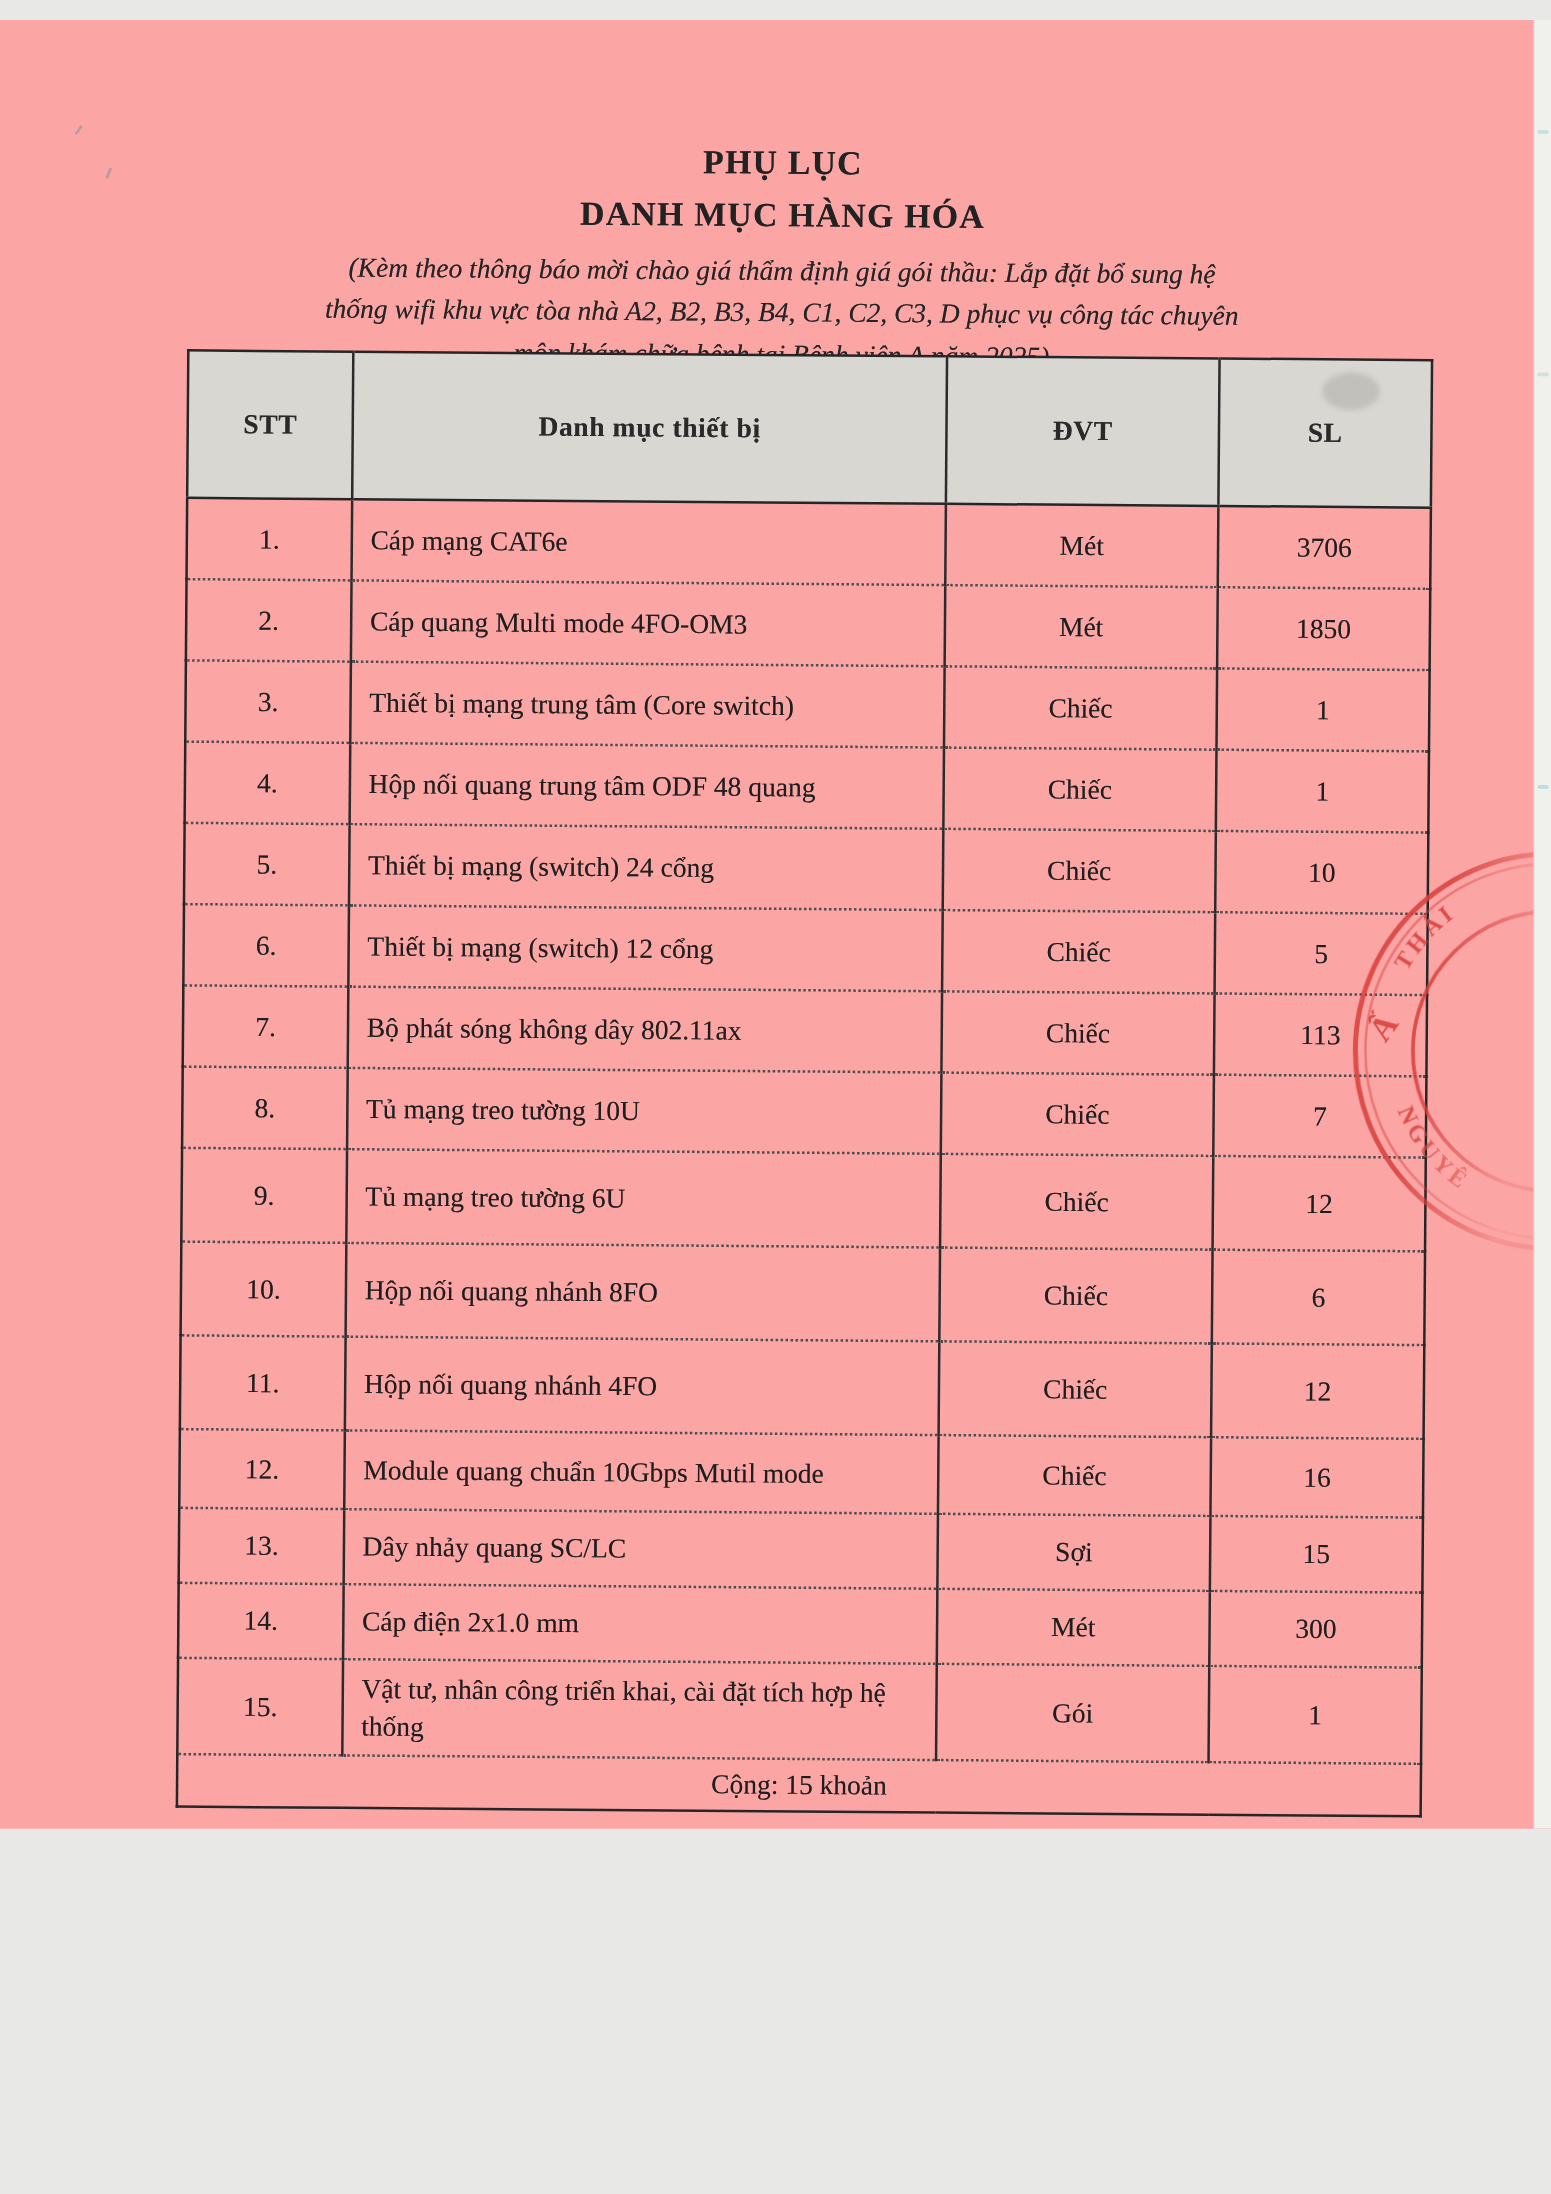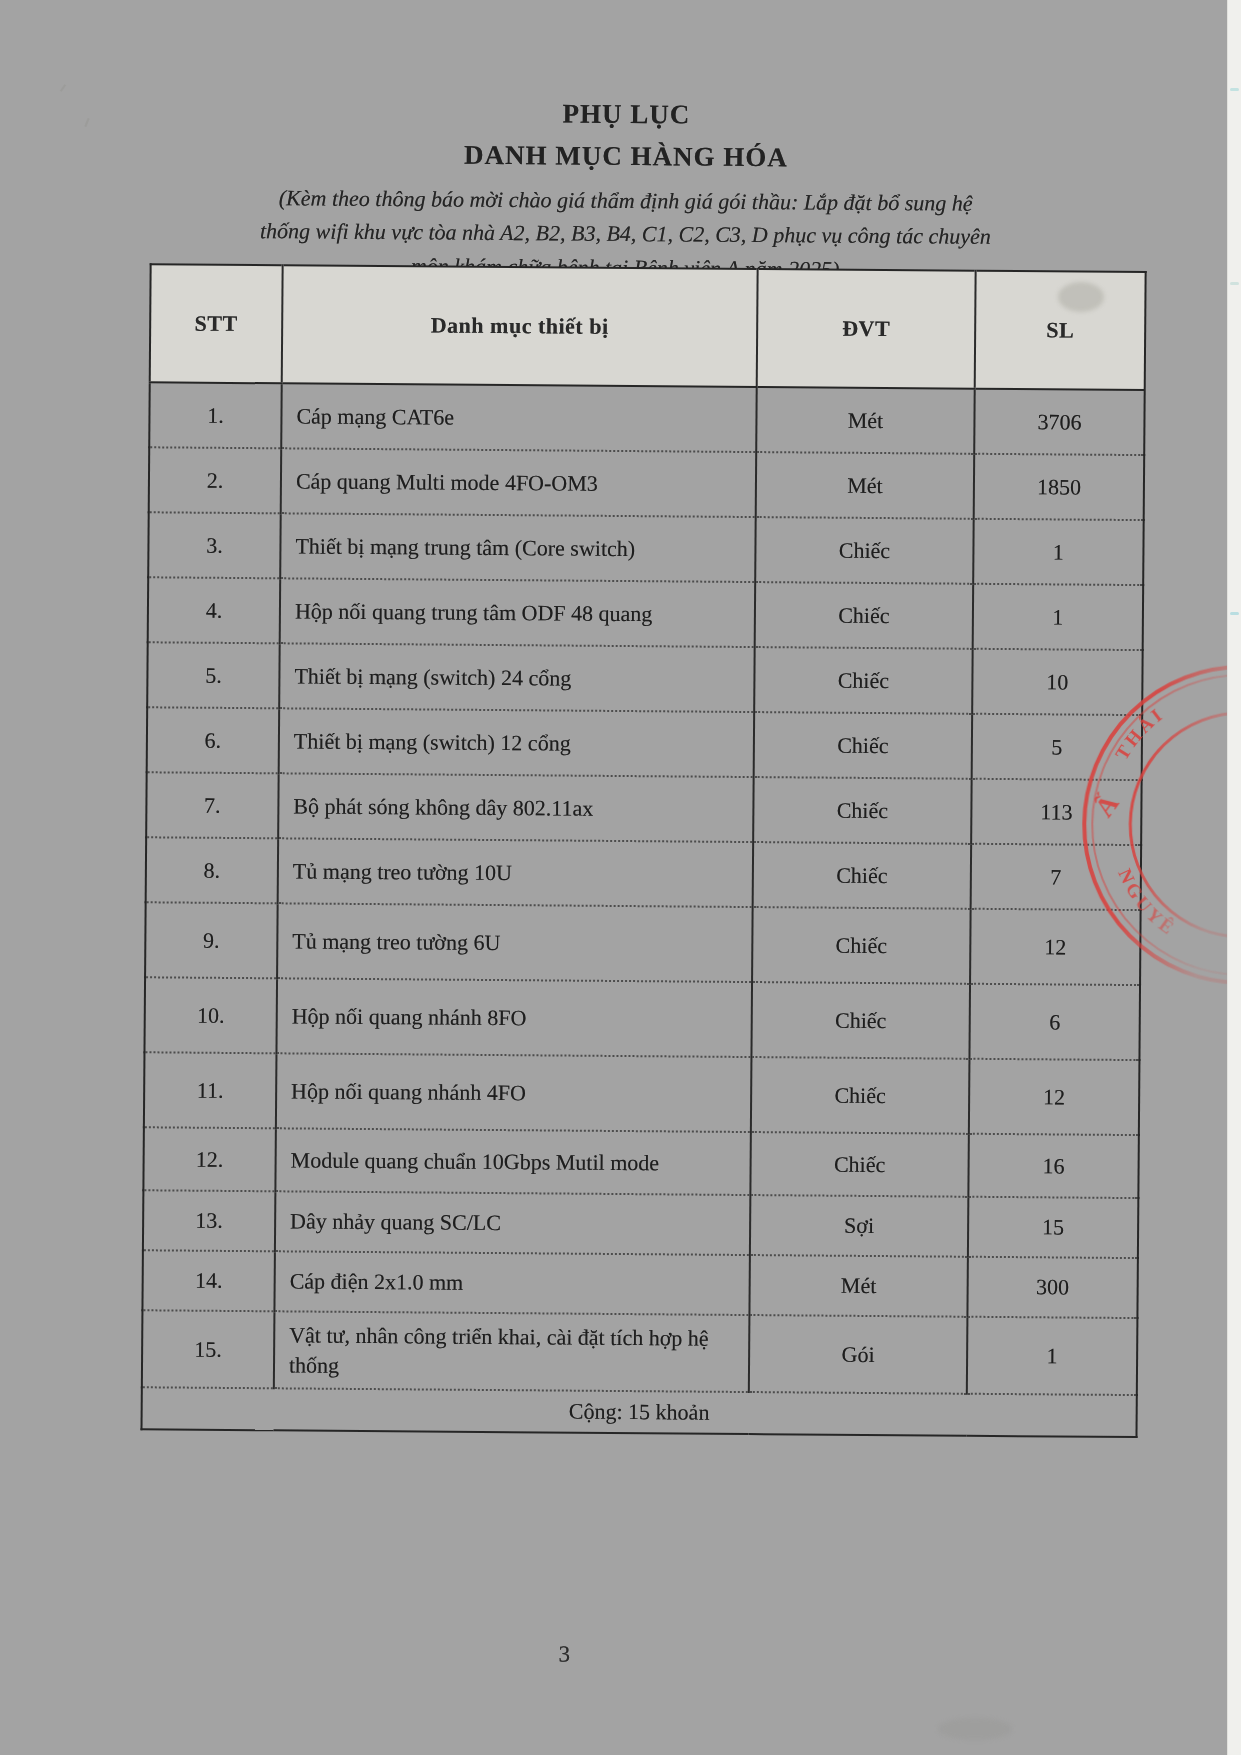--- a/index.html
+++ b/index.html
@@ -1,18 +1,18 @@
 <!DOCTYPE html>
 <html><head>
 <meta charset="utf-8">
 <style>
   html,body{margin:0;padding:0;background:#e8e8e6;}
   .page{
-    position:relative;width:1241px;height:1755px;margin:0 auto;
-    background:#a3a3a3;overflow:hidden;
+    position:relative;width:1241px;height:1447px;margin:16px auto;
+    background:#fca5a5;overflow:hidden;
     font-family:"Liberation Serif","DejaVu Serif",serif;
     color:#1d1d1d;
   }
   .scan-rotate{position:absolute;inset:0;transform:rotate(0.45deg);transform-origin:620px 860px;}
   .inky{text-shadow:0 0 .5px rgba(35,35,35,.55);}
 
   
   .title-block{position:absolute;top:94px;left:0;right:0;text-align:center;}
   .title-line{font-size:27px;font-weight:bold;letter-spacing:1px;line-height:1.55;color:#222;}
   .subtitle{margin-top:6px;font-size:22px;font-style:italic;line-height:1.52;color:#242424;}

